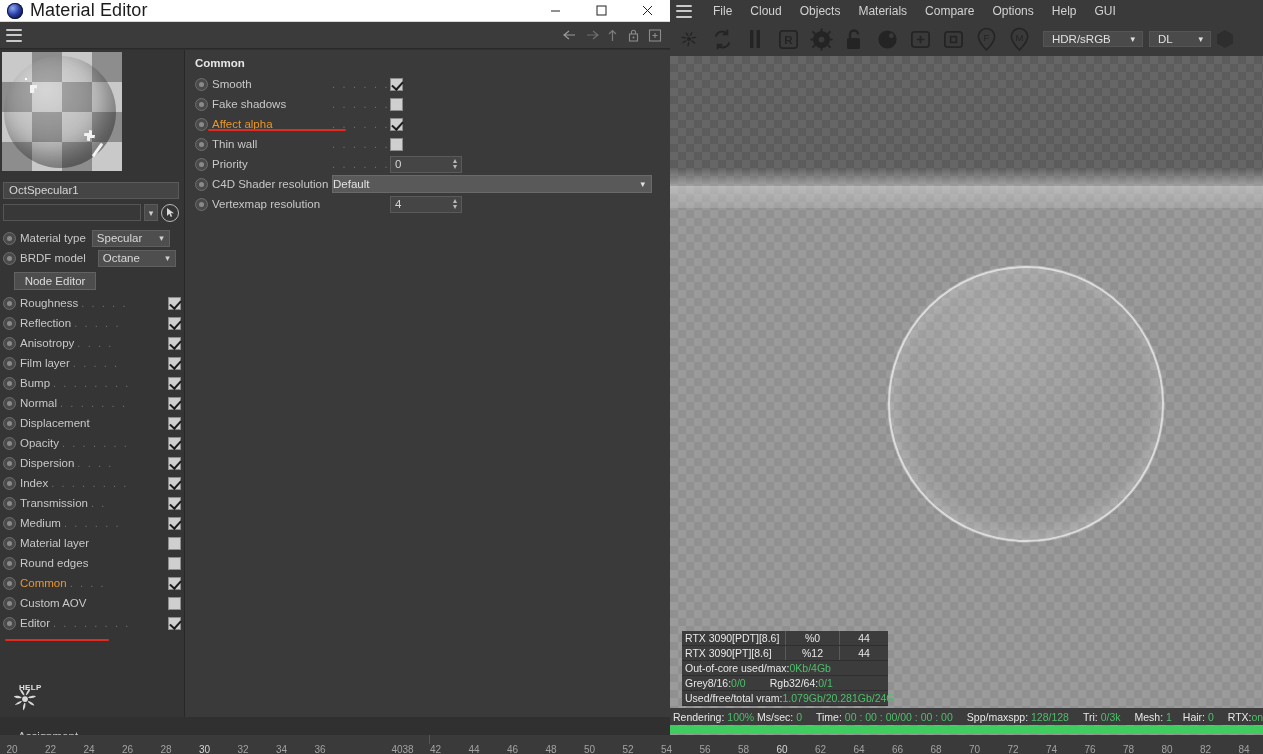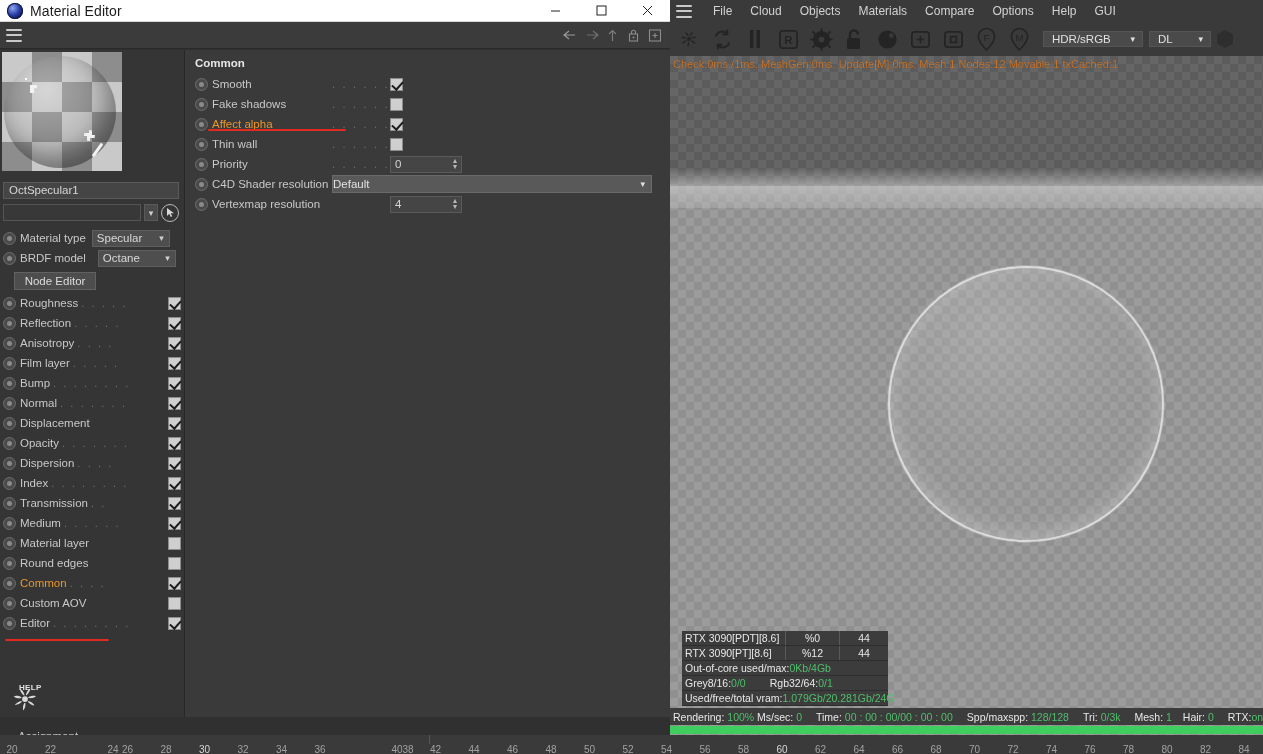--- a/index.html
+++ b/index.html
@@ -19,21 +19,21 @@
   #title-bar {
     height: 22px; background: #ffffff; display: flex; align-items: center;
     border-bottom: 1px solid #d8d8d8;
   }
   #app-icon {
     width: 16px; height: 16px; margin: 0 7px 0 7px; border-radius: 50%;
     background: radial-gradient(circle at 35% 32%, #8fa8ef 0%, #2a3ea8 45%, #101b55 75%, #05071e 100%);
     box-shadow: inset 0 0 0 1px #11183f;
     flex: 0 0 auto;
   }
-  #title-text { font-size: 14px; color: #1c1c1c; letter-spacing: .1px; }
+  #title-text { font-size: 18px; color: #1c1c1c; letter-spacing: .1px; }
   .win-btns { margin-left: auto; display: flex; height: 22px; }
   .win-btn {
     width: 46px; height: 22px; display: flex; align-items: center; justify-content: center;
     color: #222; font-size: 13px; line-height: 1;
   }
   .win-btn svg { display:block; }
 
   #editor-toolbar {
     height: 27px; background: #3b3b3b; display: flex; align-items: center;
     padding: 0 6px; border-bottom: 1px solid #2a2a2a;
@@ -621,21 +621,20 @@
             <polygon points="9,1 17,5.5 17,14.5 9,19 1,14.5 1,5.5" fill="#2e2e2e"></polygon>
           </svg>
       </div>
     </div>
 
     <div id="viewport">
       <div class="checker" id="sky"></div>
       <div class="checker" id="ground"></div>
       <div id="horizon-glow"></div>
       <div id="glass-sphere"></div>
-      <div id="status-overlay">Check:0ms./1ms. MeshGen:0ms. Update[M]:0ms. Mesh:1 Nodes:12 Movable:1 txCached:1</div>
 
       <div id="stats">
         <div id="gpu-rows">
             <div class="gpu-row">
               <span class="gpu-name">RTX 3090[PDT][8.6]</span>
               <span class="gpu-pct">%0</span>
               <span class="gpu-temp">44</span>
             </div>
             <div class="gpu-row">
               <span class="gpu-name">RTX 3090[PT][8.6]</span>
@@ -672,21 +671,21 @@
 
       <div id="progress-bar"></div>
     </div>
   </div>
 
   <div id="ruler">
     <div class="seg-dark"></div>
     <div class="ticks" id="ruler-ticks">
         <span class="tick" style="left: 12px;">20</span>
         <span class="tick" style="left: 50.5px;">22</span>
-        <span class="tick" style="left: 89px; margin-left: 24px;">24</span>
+        <span class="tick" style="left: 89px;">24</span>
         <span class="tick" style="left: 127.5px;">26</span>
         <span class="tick" style="left: 166px;">28</span>
         <span class="tick bold" style="left: 204.5px;">30</span>
         <span class="tick" style="left: 243px;">32</span>
         <span class="tick" style="left: 281.5px;">34</span>
         <span class="tick" style="left: 320px;">36</span>
         <span class="tick" style="left: 368px; margin-left: 40px;">38</span>
         <span class="tick" style="left: 397px;">40</span>
         <span class="tick" style="left: 435.5px;">42</span>
         <span class="tick" style="left: 474px;">44</span>

